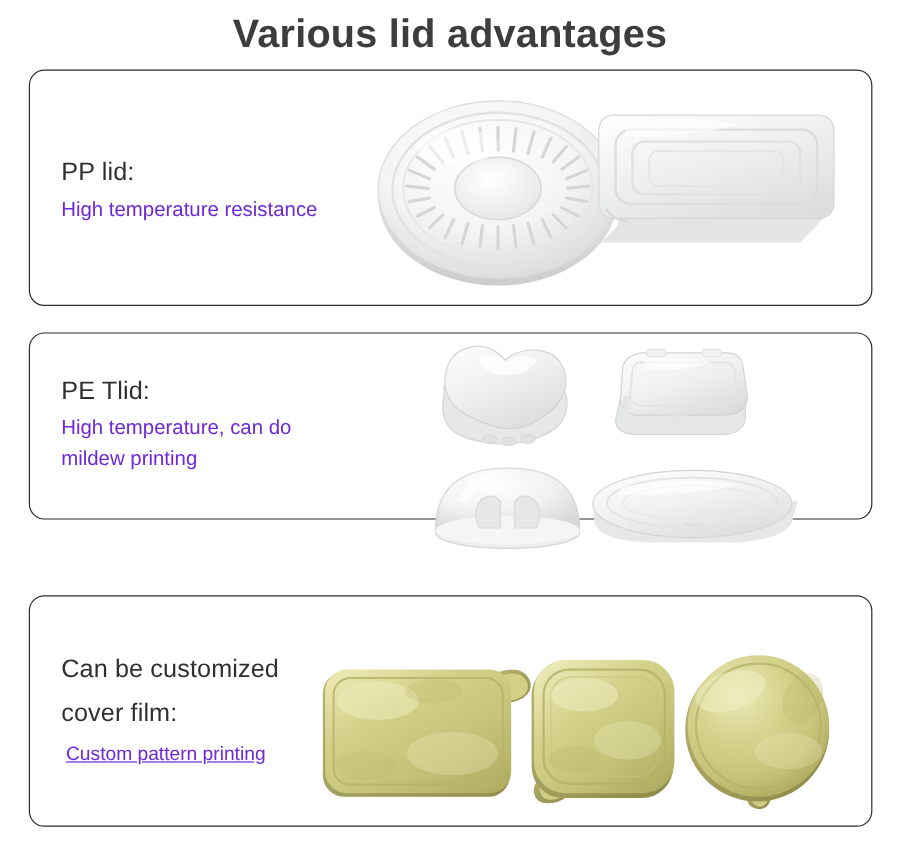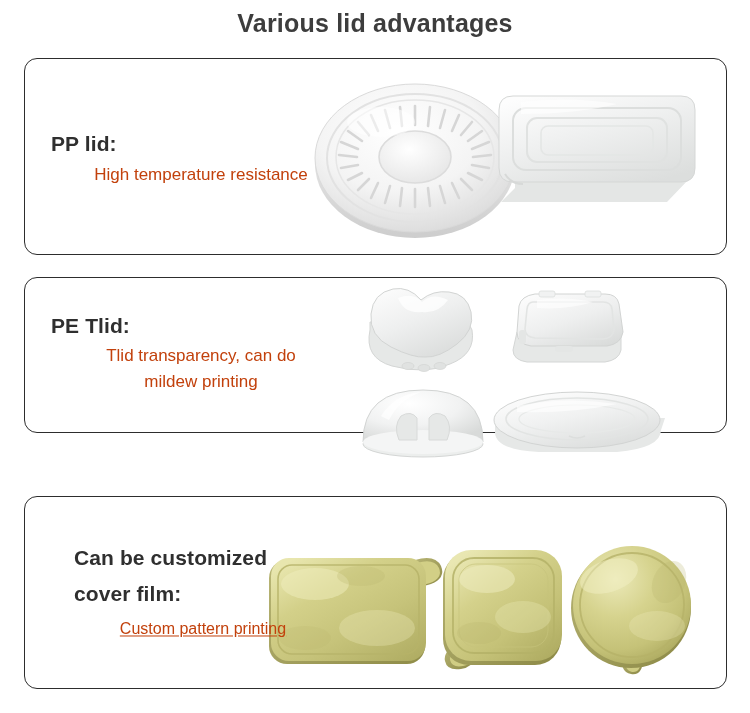--- a/index.html
+++ b/index.html
@@ -17,21 +17,21 @@
     position: relative;
   }
 
   
   .page-title {
     position: absolute;
     top: 9px;
     left: 0;
     width: 750px;
     text-align: center;
-    font-size: 25px;
+    font-size: 33px;
     font-weight: bold;
     color: #3d3d3d;
     letter-spacing: 0.2px;
   }
 
   
   .card {
     position: absolute;
     left: 24px;
     width: 703px;
@@ -51,35 +51,34 @@
     transform: translateY(-50%);
     width: 300px;
     z-index: 3;
   }
   #card-pp .card-text   { top: 52%; }
   #card-pe .card-text   { top: 50%; }
   #card-film .card-text { top: 51%; }
 
   .card-title {
     font-size: 21px;
-    font-weight: bold;
+    font-weight: normal;
     color: #2f2f2f;
     line-height: 1.16;
     margin: 0 0 5px 0;
     letter-spacing: 0.1px;
   }
-  #card-film .card-title { margin-bottom: 11px; margin-left: 23px; }
+  #card-film .card-title { margin-bottom: 11px; }
 
   .card-desc {
     font-size: 17px;
     font-weight: normal;
-    color: #c2410c;
+    color: #6d28d9;
     line-height: 1.52;
     margin: 0;
-    text-align: center;
   }
   #card-film .card-desc { font-size: 16px; padding-left: 4px; text-decoration: underline; }
 
   
   .products {
     position: absolute;
     inset: 0;
     z-index: 1;
     pointer-events: none;
   }
@@ -293,21 +292,21 @@
         <path d="M78,48 q8,4 16,0" fill="none" stroke="#dcdedd" stroke-width="1.6"></path>
 
         <path d="M26,18 q50,-10 100,-2 q-48,10 -100,8 z" fill="#ffffff" opacity="0.62"></path>
       </svg>
     </div>
 
   </div>
 
   <div class="card-text">
     <p class="card-title">PE Tlid:</p>
-    <p class="card-desc">Tlid transparency, can do</p>
+    <p class="card-desc">High temperature, can do</p>
     <p class="card-desc">mildew printing</p>
   </div>
 </section>
 
 <section class="card" id="card-film">
 
   <div class="products">
 
     <div class="prod" style="left:240px; top:53px;">
       <svg width="185" height="120" viewBox="0 0 185 120">

